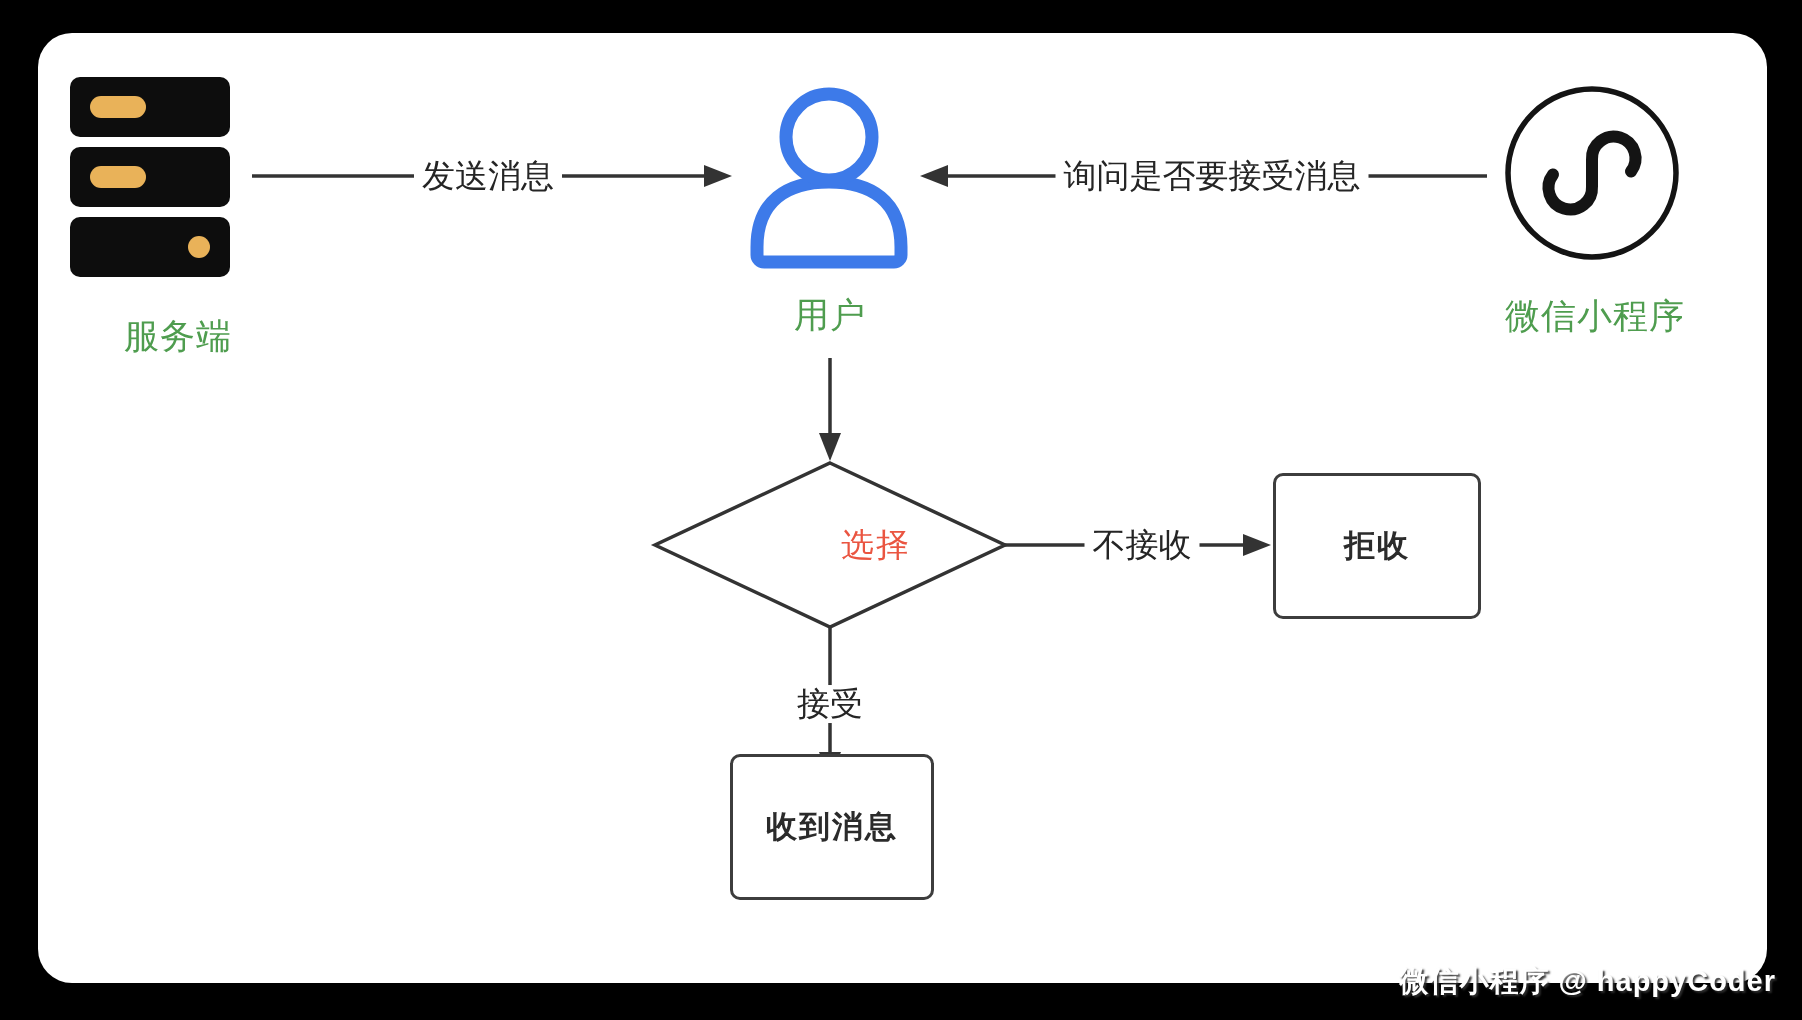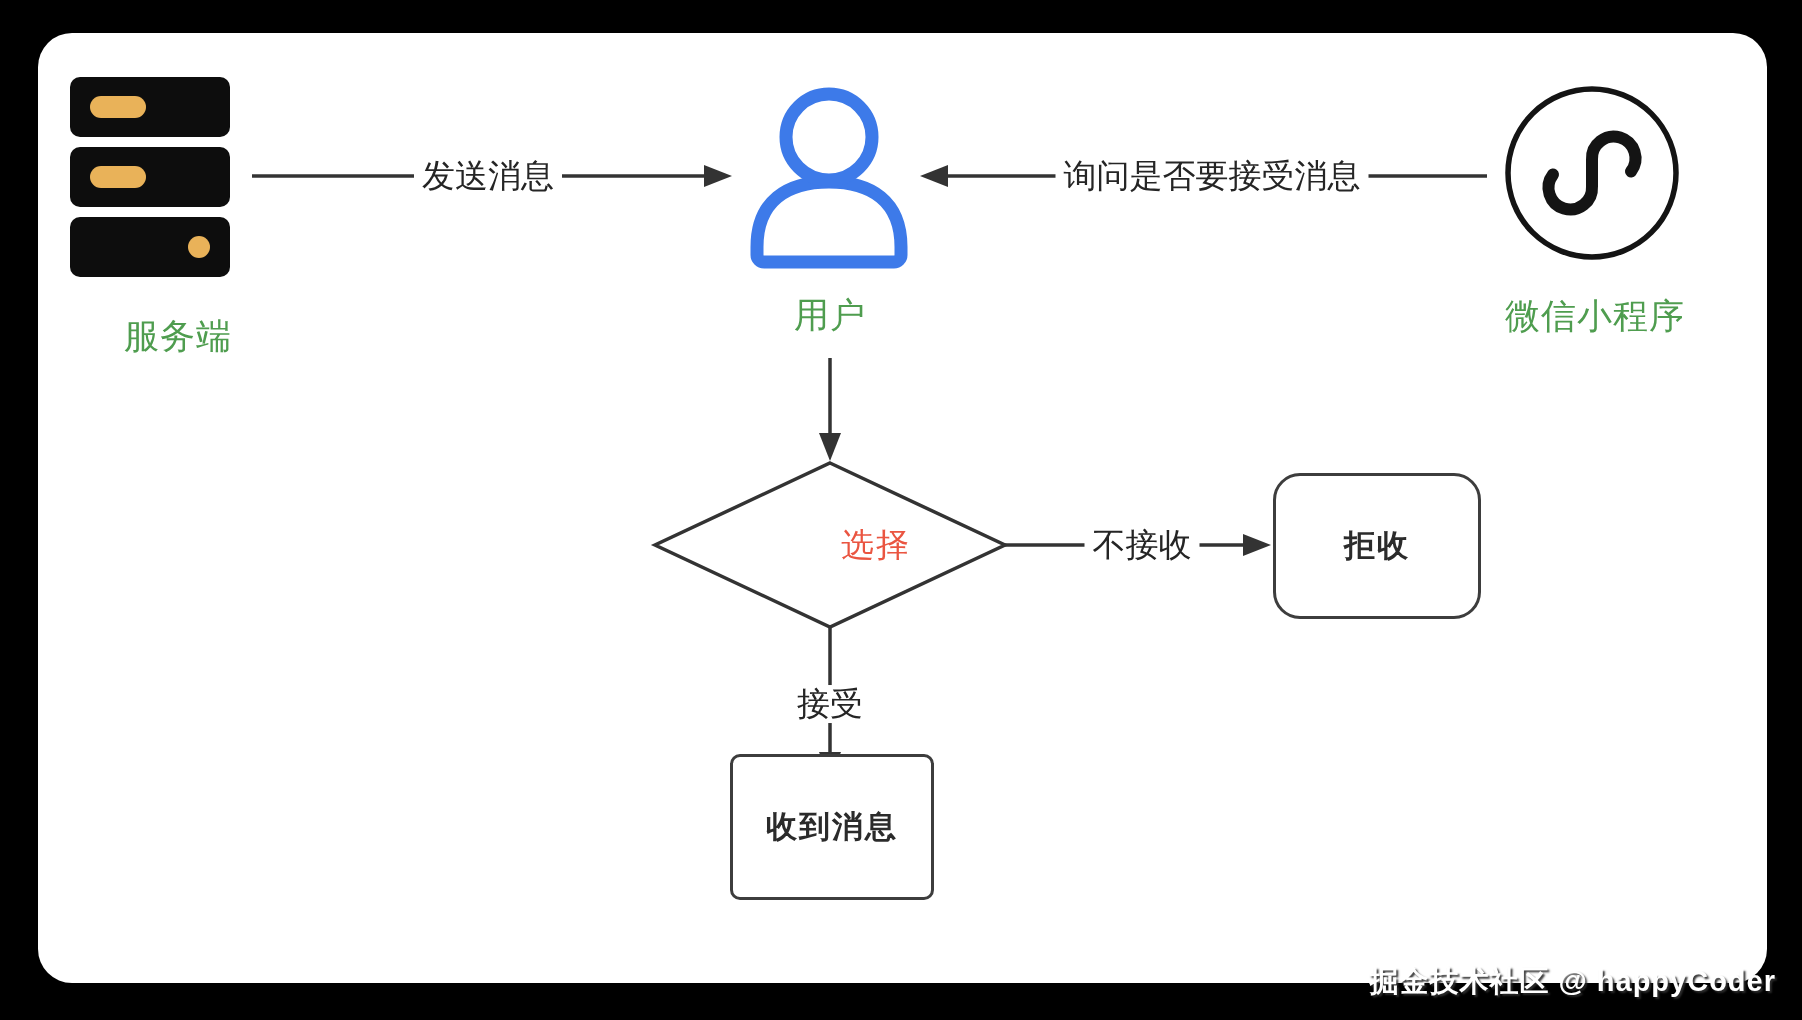--- a/index.html
+++ b/index.html
@@ -101,21 +101,21 @@
   <div class="lbl node-label" style="left:830px;top:315px;text-align:center;">用户</div>
   <div class="lbl node-label" style="left:1595px;top:308px;margin-top:8px;">微信小程序</div>
 
   <div class="lbl edge-label" style="left:488px;top:176px;">发送消息</div>
   <div class="lbl edge-label" style="left:1212px;top:176px;">询问是否要接受消息</div>
   <div class="lbl edge-label" style="left:1142px;top:545px;">不接收</div>
   <div class="lbl edge-label" style="left:830px;top:704px;">接受</div>
 
   <div class="lbl decision-label" style="left:832px;top:545px;margin-left:44px;">选择</div>
 
-  <div class="flow-box" style="left:1273px;top:473px;width:202px;height:140px;border-radius:27px;">
+  <div class="flow-box" style="left:1273px;top:473px;width:202px;height:140px;">
     <span>拒收</span>
   </div>
   <div class="flow-box" style="left:730px;top:754px;width:198px;height:140px;">
     <span>收到消息</span>
   </div>
 
-  <div class="watermark">掘金技术社区 @ happyCoder</div>
+  <div class="watermark">微信小程序 @ happyCoder</div>
 </div>
 
 </body></html>

